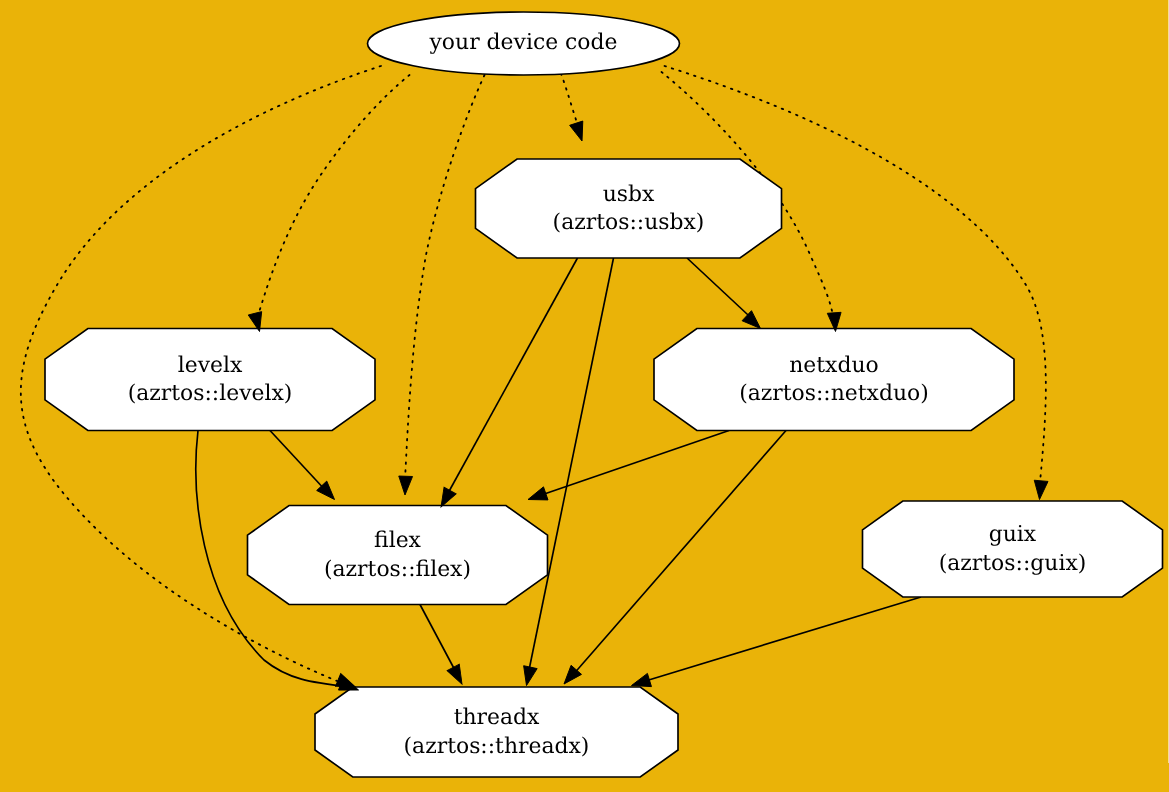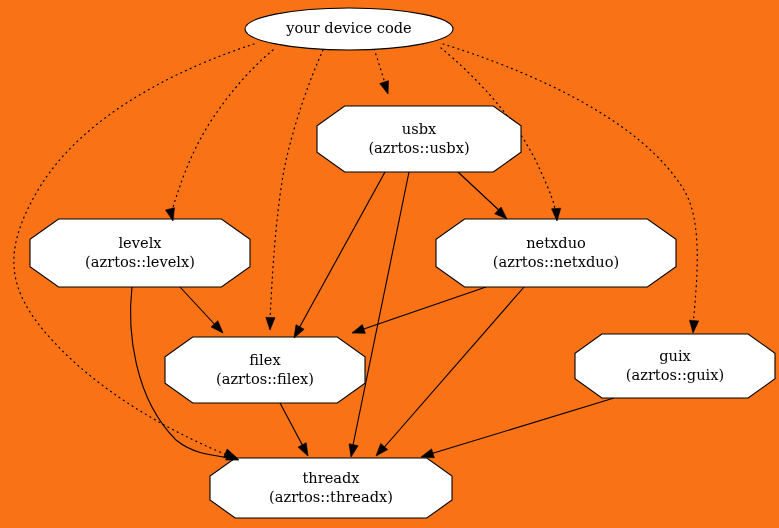--- a/index.html
+++ b/index.html
@@ -4,21 +4,21 @@
 <style>
   html, body {
     margin: 0;
     padding: 0;
     background: #ffffff;
   }
   #canvas {
     position: relative;
     width: 779px;
     height: 528px;
-    background: #f97316;
+    background: #eab308;
     overflow: hidden;
     font-family: "DejaVu Serif", "Liberation Serif", serif;
   }
   #graph-svg {
     position: absolute;
     left: 0;
     top: 0;
     width: 779px;
     height: 528px;
   }

